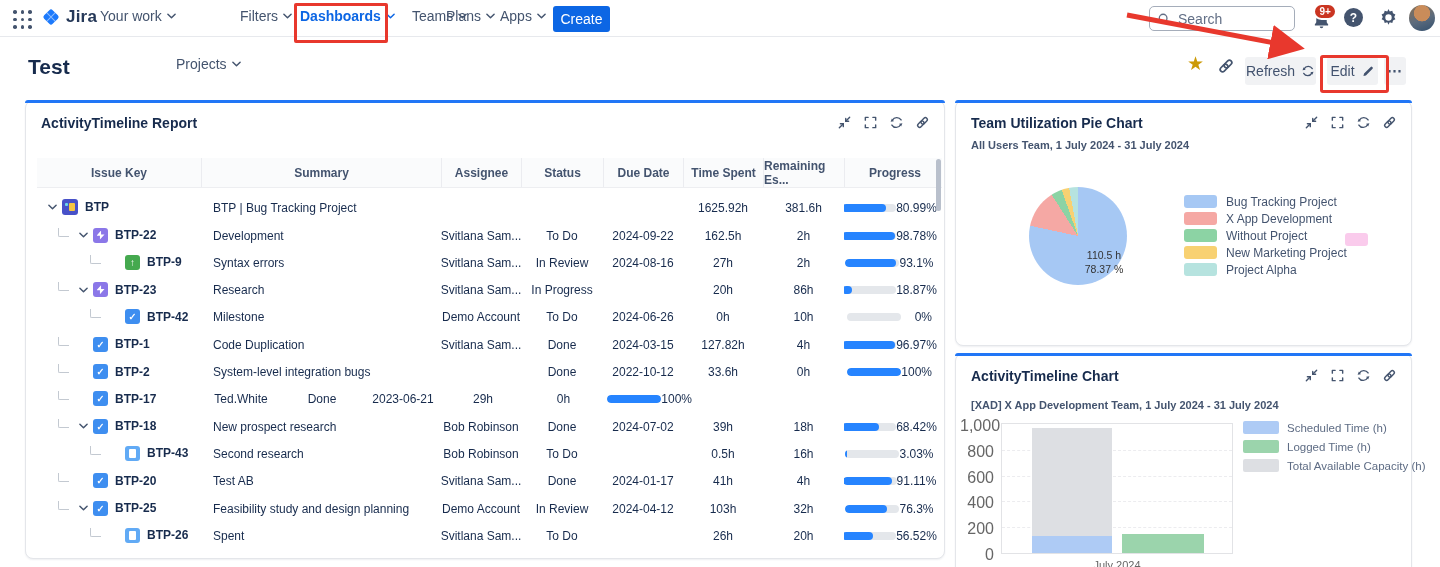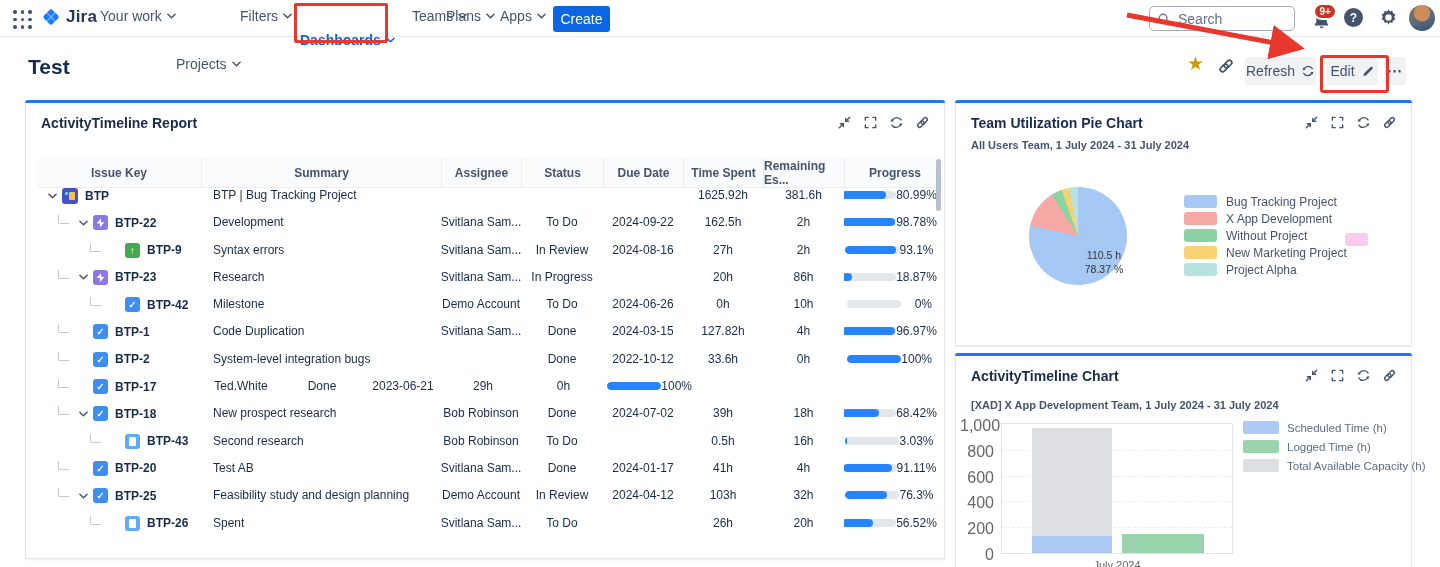--- a/index.html
+++ b/index.html
@@ -47,41 +47,41 @@
   .headlink{position:absolute;left:1217px;top:20px;color:#44546E;cursor:pointer}
   .headlink svg{width:18px;height:18px}
   .gbtn{position:absolute;top:20px;height:28px;background:#F1F2F4;border:none;border-radius:3px;
         display:flex;align-items:center;justify-content:center;gap:6px;font-size:14px;font-weight:500;
         color:#42526E;cursor:pointer;font-family:"Liberation Sans",sans-serif}
   .gbtn .icon{color:#42526E}.gbtn .icon svg{width:14px;height:14px}
   #refresh-btn{left:1245px;width:71px}
   #edit-btn{left:1327px;width:51px}
   #more-btn{left:1384px;width:22px;font-size:15px;font-weight:bold;letter-spacing:1px}
   
-  .panel{position:absolute;background:#fff;border:1px solid #E4E6EA;border-radius:0;
+  .panel{position:absolute;background:#fff;border:1px solid #E4E6EA;border-radius:8px;
          box-shadow:0 1px 2px rgba(9,30,66,.07)}
   .panel::before{content:"";position:absolute;top:-1px;left:-1px;right:-1px;height:3px;
                  background:#2176F6;border-radius:4px 4px 0 0}
   .panel h2{position:absolute;left:15px;top:14px;margin:0;font-size:14px;font-weight:bold;color:#172B4D}
   .panel .subtitle{position:absolute;left:15px;font-size:11px;font-weight:600;color:#44546F}
   .panel-actions{position:absolute;right:14px;top:14px;display:flex;gap:11px;color:#44546E}
   .panel-actions .icon{cursor:pointer}
   .panel-actions .icon svg{width:15px;height:15px}
   #report-panel{left:25px;top:100px;width:918px;height:457px}
   #pie-panel{left:955px;top:100px;width:455px;height:244px}
   #chart-panel{left:955px;top:353px;width:455px;height:260px}
   
   .table{position:absolute;left:11px;top:57px;width:905px}
   .thead{display:flex;height:29px;background:#FAFBFC;border-bottom:1px solid #EDEEF1}
   .hcell{display:flex;align-items:center;justify-content:center;font-size:12px;font-weight:600;
          color:#44546F;box-sizing:border-box;border-left:1px solid #EBECF0;cursor:pointer}
   .hcell:first-child{border-left:none}
   .c0{width:164px}.c1{width:240px}.c2{width:80px}.c3{width:82px}.c4{width:80px}
   .c5{width:80px}.c6{width:81px}.c7{width:98px}
-  .trow{display:flex;height:27.3px;align-items:flex-start}
+  .trow{display:flex;height:27.3px;align-items:flex-end}
   .cell{box-sizing:border-box;font-size:12px;color:#172B4D;display:flex;align-items:center;
         justify-content:center;overflow:hidden;white-space:nowrap}
   .cell.sum{justify-content:flex-start;padding-left:12px}
   .keycell{justify-content:flex-start}
   .lv0 .keycell{padding-left:7px}.lv1 .keycell{padding-left:21px}.lv2 .keycell{padding-left:53px}
   .connector{width:10px;height:9px;border-left:1.5px solid #C3C9D1;border-bottom:1.5px solid #C3C9D1;
              border-bottom-left-radius:2px;margin:-7px 6px 0 0;flex:none}
   .rchev{width:16px;flex:none;display:flex;justify-content:center;color:#44546E;cursor:pointer}
   .rchev svg{width:9px;height:6px}
   .type-icon{width:15px;height:15px;border-radius:3px;margin:0 7px 0 2px;flex:none;position:relative;
@@ -174,21 +174,21 @@
         </span>
       </div>
       <div class="nav-item" style="left: 240px;">
         <span>Filters</span>
         <span class="chev icon">
           <svg viewBox="0 0 10 6" fill="none" stroke="currentColor" stroke-width="1.6" stroke-linecap="round" stroke-linejoin="round">
             <path d="M1 1 L5 5 L9 1"></path>
           </svg>
         </span>
       </div>
-      <div class="nav-item active" style="left: 300px; margin-top: 24px;">
+      <div class="nav-item active" style="left: 300px;">
         <span>Dashboards</span>
         <span class="chev icon">
           <svg viewBox="0 0 10 6" fill="none" stroke="currentColor" stroke-width="1.6" stroke-linecap="round" stroke-linejoin="round">
             <path d="M1 1 L5 5 L9 1"></path>
           </svg>
         </span>
       </div>
       <div class="nav-item" style="left: 412px; align-items: center;">
         <span>Teams</span>
         <span class="chev icon">

